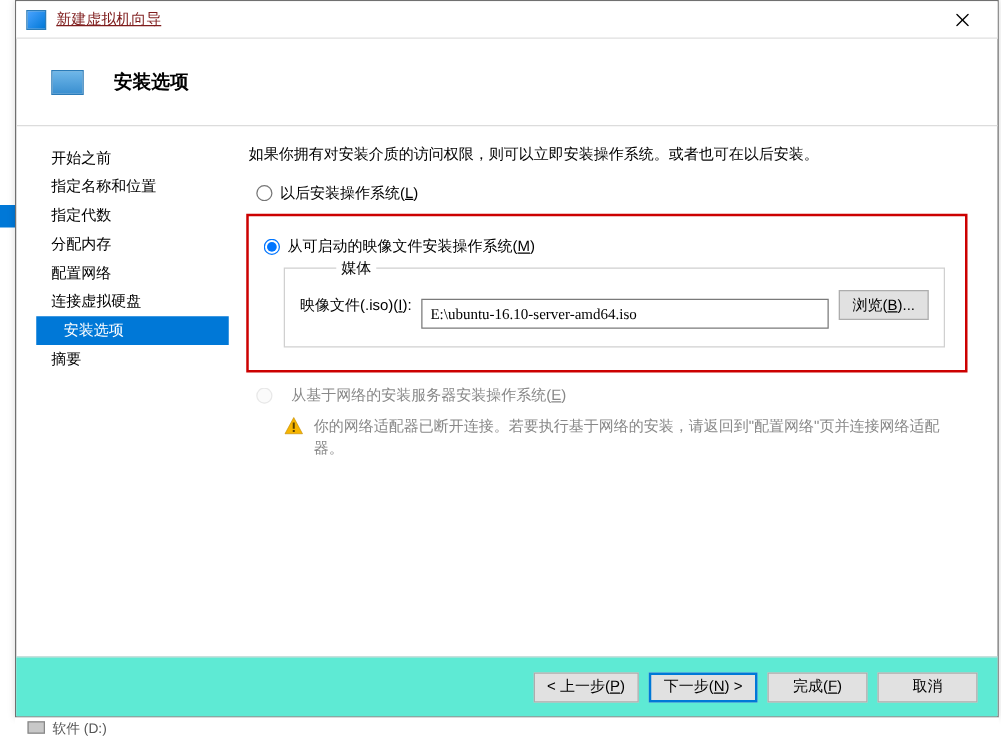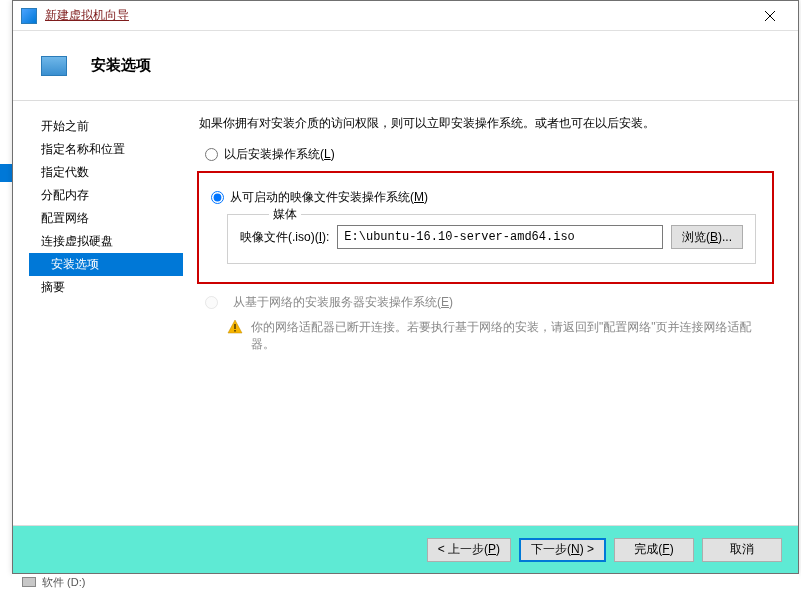--- a/index.html
+++ b/index.html
@@ -137,22 +137,23 @@
       display: flex;
       align-items: center;
       gap: 8px;
     }
     .media-label { white-space: nowrap; }
     .media-input {
       flex: 1;
       height: 24px;
       border: 1px solid #7a7a7a;
       padding: 0 6px;
-      font-family: Liberation Mono, monospace;
+      font-family: Liberation Serif, serif;
       font-size: 12px;
+      margin-top: 14px;
     }
     .browse-btn {
       height: 24px;
       padding: 0 10px;
       border: 1px solid #adadad;
       background: #e1e1e1;
       cursor: pointer;
       font-family: inherit;
       font-size: 12px;
     }

